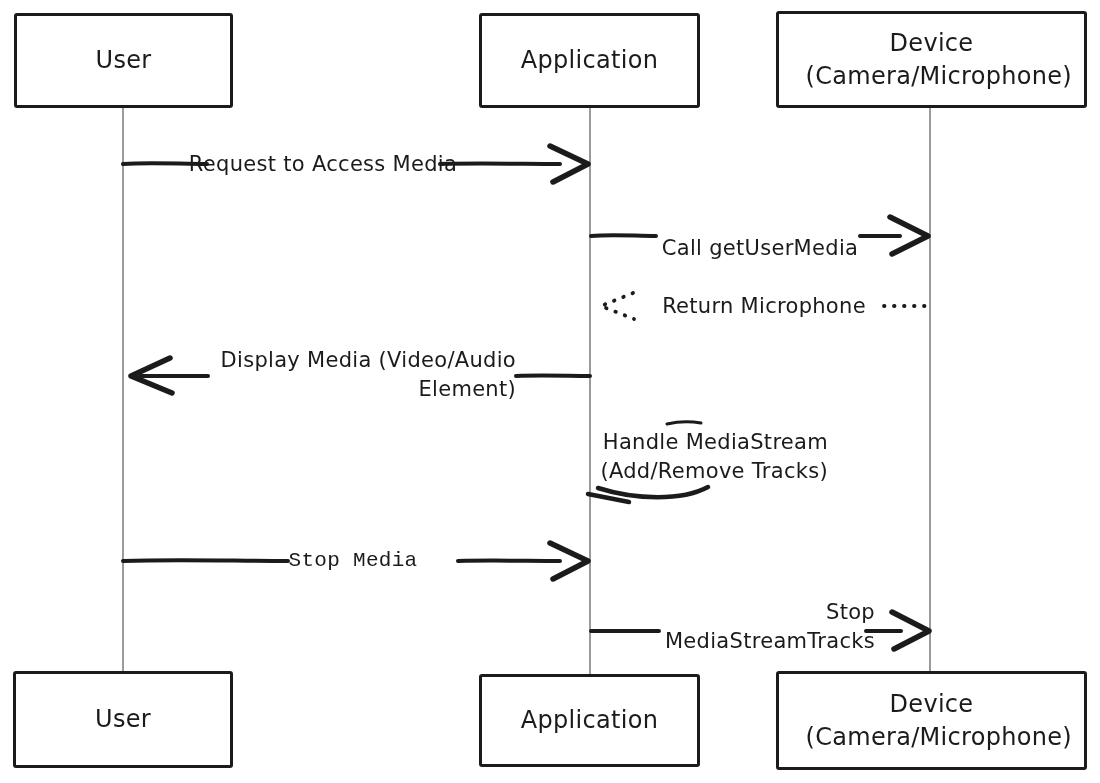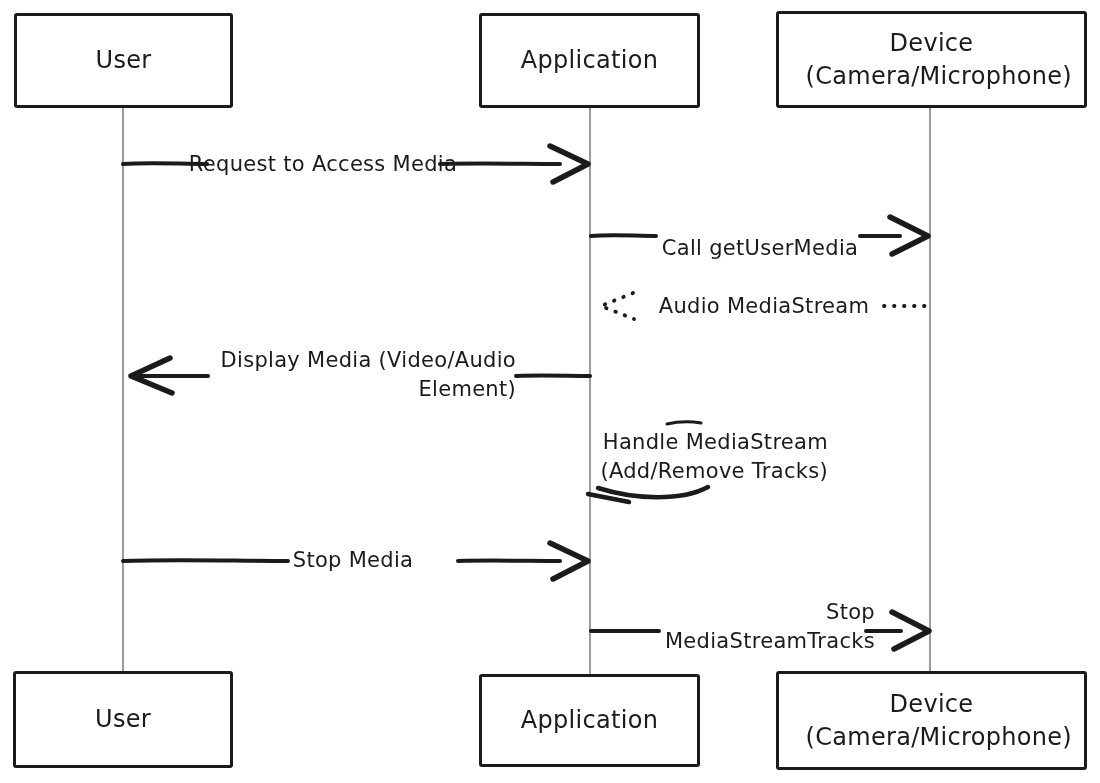--- a/index.html
+++ b/index.html
@@ -121,23 +121,23 @@
     <div class="actor-label">Application</div>
   </div>
   <div class="actor-box" style="left:776px;top:671px;width:311px;height:99px;">
     <div class="actor-label">Device (Camera/Microphone)</div>
   </div>
 
   <div class="msg-label nowrap" style="left:323px;top:150px;">Request to Access Media</div>
 
   <div class="msg-label nowrap" style="left:760px;top:222px;margin-top:12px;">Call getUserMedia</div>
 
-  <div class="msg-label nowrap" style="left:764px;top:292px;">Audio MediaStream</div>
+  <div class="msg-label nowrap" style="left:764px;top:292px;">Return Microphone</div>
 
   <div class="msg-label" style="left:356px;top:346px;width:320px;">Display Media (Video/Audio Element)</div>
 
   <div class="msg-label" style="left:697px;top:428px;width:262px;">Handle MediaStream (Add/Remove Tracks)</div>
 
-  <div class="msg-label nowrap" style="left:353px;top:546px;">Stop Media</div>
+  <div class="msg-label nowrap" style="left:353px;top:546px;font-family:Liberation Mono, monospace;">Stop Media</div>
 
   <div class="msg-label" style="left:760px;top:598px;width:230px;">Stop MediaStreamTracks</div>
 
 </div>
 
 </body></html>

